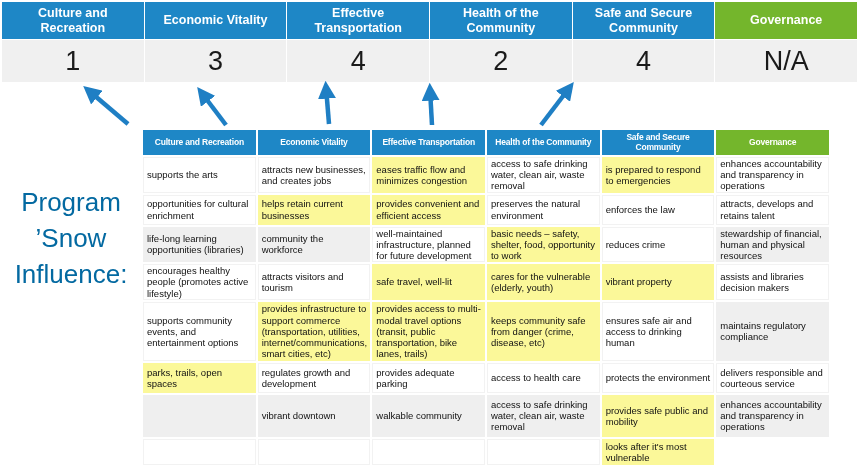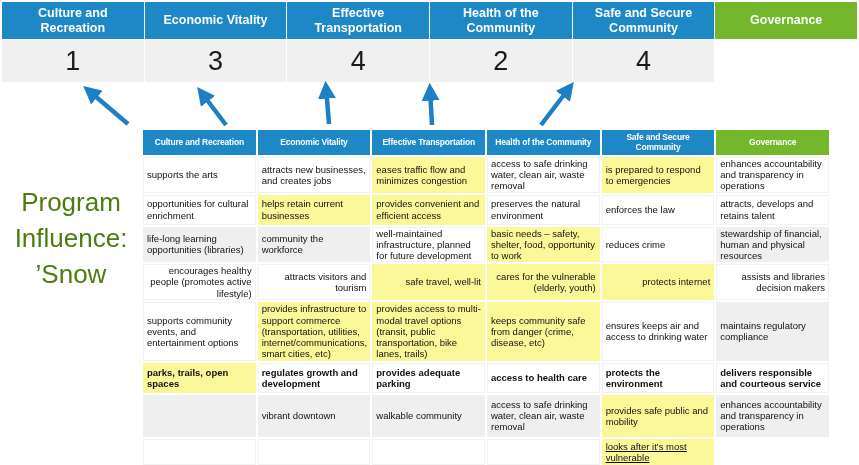--- a/index.html
+++ b/index.html
@@ -23,46 +23,46 @@
   .sum-head.green{background:var(--green);}
   .sum-score{
     background:var(--scorebg);height:42px;margin-top:1px;display:flex;align-items:center;
     justify-content:center;font-size:27px;color:#1a1a1a;
   }
   
   .arrows{position:absolute;left:0;top:80px;pointer-events:none;}
   
   .program-label{
     position:absolute;left:0;top:184px;width:142px;text-align:center;
-    font-size:26px;line-height:36px;color:#4d7c0f;
+    font-size:26px;line-height:36px;color:#0369a1;
   }
   
   .matrix{position:absolute;left:141px;top:128px;}
   #matrix-table{border-collapse:separate;border-spacing:2px;table-layout:fixed;width:690px;}
   #matrix-table th{
     background:var(--blue);color:#fff;font-size:8.5px;font-weight:bold;text-align:center;
     padding:1px 2px;line-height:1.15;letter-spacing:-0.2px;
   }
   #matrix-table th.green{background:var(--green);}
   #matrix-table td{
     font-size:9.5px;line-height:1.18;padding:1px 4px;vertical-align:middle;color:#111;
   }
   td.bg-yellow{background:var(--yellow);margin-top:36px;}
   td.bg-gray{background:var(--gray);}
   td.bg-white{background:#fff;box-shadow:inset 0 0 0 1px #f2f2f2;}
   td.bg-none{background:#fff;}
   #matrix-table thead tr{height:25px;}
   #matrix-table tbody tr:nth-child(1){height:34px;}
   #matrix-table tbody tr:nth-child(2){height:30px;}
   #matrix-table tbody tr:nth-child(3){height:31px;}
-  #matrix-table tbody tr:nth-child(4){height:30px;text-align:right;}
+  #matrix-table tbody tr:nth-child(4){height:30px;}
   #matrix-table tbody tr:nth-child(5){height:59px;}
-  #matrix-table tbody tr:nth-child(6){height:30px;font-weight:bold;}
+  #matrix-table tbody tr:nth-child(6){height:30px;}
   #matrix-table tbody tr:nth-child(7){height:42px;}
-  #matrix-table tbody tr:nth-child(8){height:26px;text-decoration:underline;}
+  #matrix-table tbody tr:nth-child(8){height:26px;}
 </style>
 </head>
 <body>
 
 <div class="summary">
   <div id="summary-grid">
       <div>
         <div class="sum-head">Culture and Recreation</div>
         <div class="sum-score">1</div>
       </div>
@@ -77,41 +77,42 @@
       <div>
         <div class="sum-head">Health of the Community</div>
         <div class="sum-score">2</div>
       </div>
       <div>
         <div class="sum-head">Safe and Secure Community</div>
         <div class="sum-score">4</div>
       </div>
       <div>
         <div class="sum-head green">Governance</div>
+        <div class="sum-score">N/A</div>
       </div>
     </div>
 </div>
 
 <svg class="arrows" width="859" height="50" viewBox="0 0 859 50">
   <defs>
     <marker id="ah" markerWidth="4" markerHeight="4" refX="2.6" refY="2" orient="auto">
       <path d="M0,0 L4,2 L0,4 Z" fill="#1F7FC4"></path>
     </marker>
   </defs>
   <line x1="128" y1="44" x2="88" y2="10" stroke="#1F7FC4" stroke-width="4.5" marker-end="url(#ah)"></line>
   <line x1="226" y1="45" x2="201" y2="12" stroke="#1F7FC4" stroke-width="4.5" marker-end="url(#ah)"></line>
   <line x1="329" y1="44" x2="326" y2="7" stroke="#1F7FC4" stroke-width="4.5" marker-end="url(#ah)"></line>
   <line x1="432" y1="45" x2="430" y2="9" stroke="#1F7FC4" stroke-width="4.5" marker-end="url(#ah)"></line>
   <line x1="541" y1="45" x2="570" y2="7" stroke="#1F7FC4" stroke-width="4.5" marker-end="url(#ah)"></line>
 </svg>
 
 <div class="program-label">
   <div>Program</div>
+  <div>’Snow</div>
   <div>Influence:</div>
-  <div>’Snow</div>
 </div>
 
 <div class="matrix">
   <table id="matrix-table">
     <thead>
         <tr>
           <th class="">Culture and Recreation</th>
           <th class="">Economic Vitality</th>
           <th class="">Effective Transportation</th>
           <th class="">Health of the Community</th>
@@ -142,29 +143,29 @@
           <td class="bg-white">well-maintained infrastructure, planned for future development</td>
           <td class="bg-yellow">basic needs – safety, shelter, food, opportunity to work</td>
           <td class="bg-white">reduces crime</td>
           <td class="bg-gray">stewardship of financial, human and physical resources</td>
         </tr>
         <tr>
           <td class="bg-white">encourages healthy people (promotes active lifestyle)</td>
           <td class="bg-white">attracts visitors and tourism</td>
           <td class="bg-yellow">safe travel, well-lit</td>
           <td class="bg-yellow">cares for the vulnerable (elderly, youth)</td>
-          <td class="bg-yellow">protects internet</td>
+          <td class="bg-yellow">vibrant property</td>
           <td class="bg-white">assists and libraries decision makers</td>
         </tr>
         <tr>
           <td class="bg-white">supports community events, and entertainment options</td>
           <td class="bg-yellow">provides infrastructure to support commerce (transportation, utilities, internet/communications, smart cities, etc)</td>
           <td class="bg-yellow">provides access to multi-modal travel options (transit, public transportation, bike lanes, trails)</td>
           <td class="bg-yellow">keeps community safe from danger (crime, disease, etc)</td>
-          <td class="bg-white">ensures keeps air and access to drinking water</td>
+          <td class="bg-white">ensures safe air and access to drinking human</td>
           <td class="bg-gray">maintains regulatory compliance</td>
         </tr>
         <tr>
           <td class="bg-yellow">parks, trails, open spaces</td>
           <td class="bg-white">regulates growth and development</td>
           <td class="bg-white">provides adequate parking</td>
           <td class="bg-white">access to health care</td>
           <td class="bg-white">protects the environment</td>
           <td class="bg-white">delivers responsible and courteous service</td>
         </tr>

